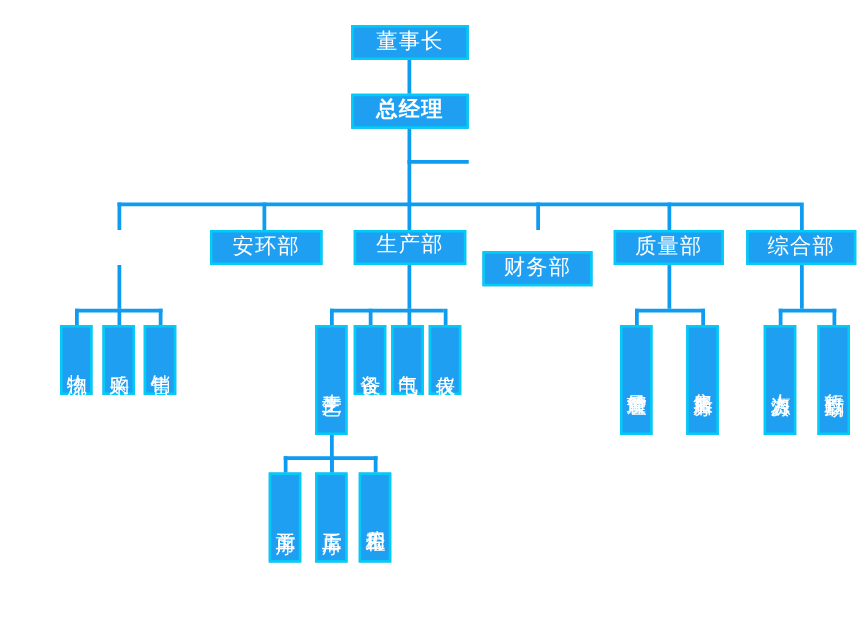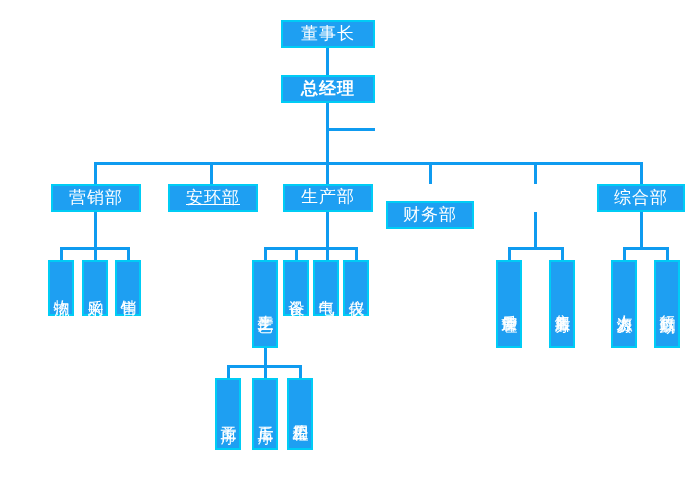--- a/index.html
+++ b/index.html
@@ -67,24 +67,24 @@
 
   <div class="ln h" style="left:94px;top:162px;width:546px;"></div>
 
   <div class="ln v" style="left:94px;top:162px;height:22px;"></div>
   <div class="ln v" style="left:210px;top:162px;height:22px;"></div>
   <div class="ln v" style="left:326px;top:162px;height:22px;"></div>
   <div class="ln v" style="left:429px;top:162px;height:22px;"></div>
   <div class="ln v" style="left:534px;top:162px;height:22px;"></div>
   <div class="ln v" style="left:640px;top:162px;height:22px;"></div>
 
-  <div class="node h" style="left:51px;top:184px;width:90px;height:28px;">营销部</div>
-  <div class="node h" style="left:168px;top:184px;width:90px;height:28px;text-decoration:underline;">安环部</div>
+  <div class="node h" style="left:168px;top:184px;width:90px;height:28px;">安环部</div>
   <div class="node h" style="left:283px;top:184px;width:90px;height:28px;font-family:Liberation Mono, monospace;">生产部</div>
   <div class="node h" style="left:386px;top:184px;width:88px;height:28px;margin-top:17px;">财务部</div>
+  <div class="node h" style="left:491px;top:184px;width:88px;height:28px;">质量部</div>
   <div class="node h" style="left:597px;top:184px;width:88px;height:28px;">综合部</div>
 
   <div class="ln v" style="left:94px;top:212px;height:35px;"></div>
   <div class="ln h" style="left:60px;top:247px;width:70px;"></div>
   <div class="ln v" style="left:60px;top:247px;height:13px;"></div>
   <div class="ln v" style="left:94px;top:247px;height:13px;"></div>
   <div class="ln v" style="left:127px;top:247px;height:13px;"></div>
 
   <div class="node vt" style="left:48px;top:260px;width:26px;height:56px;">物流</div>
   <div class="node vt" style="left:82px;top:260px;width:26px;height:56px;">采购</div>

